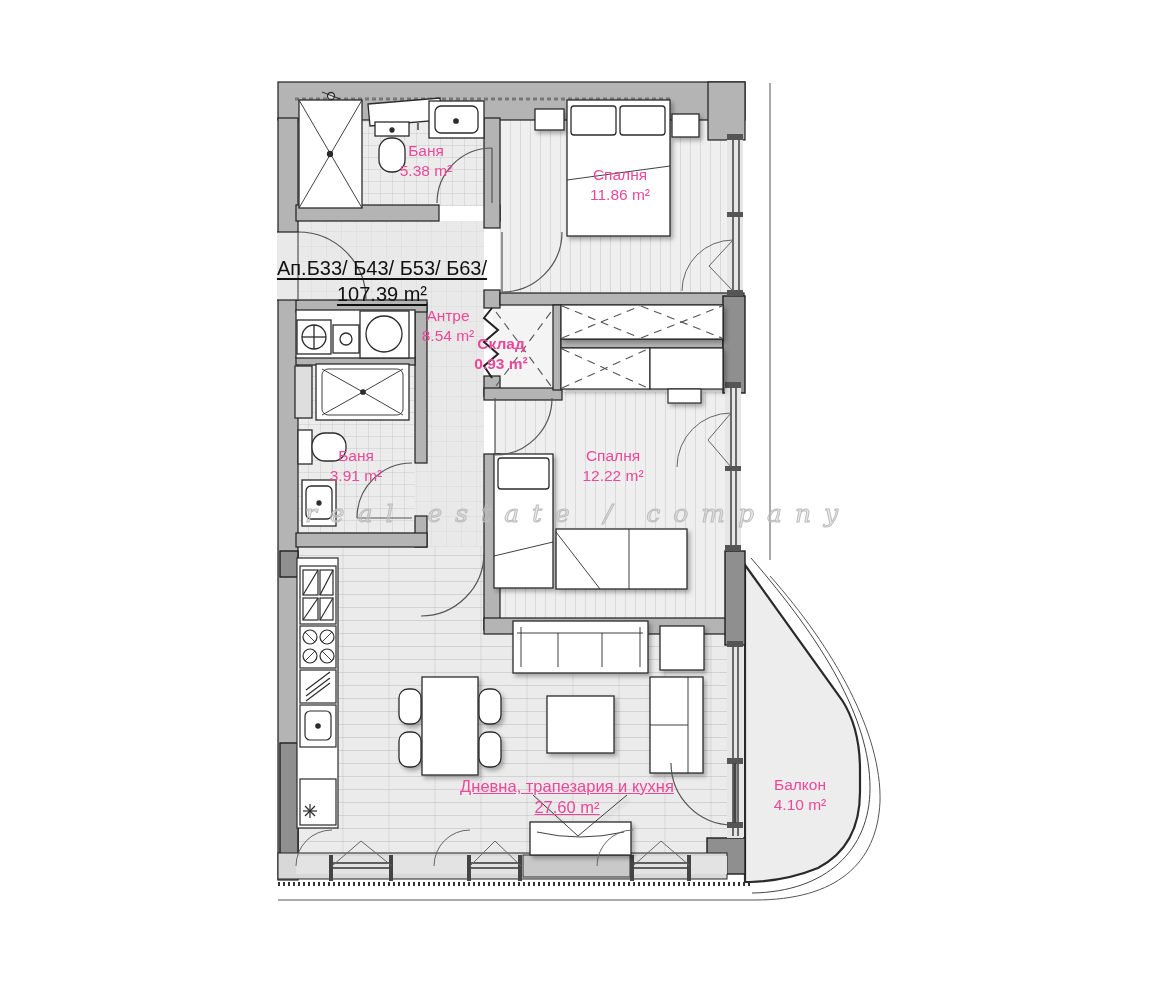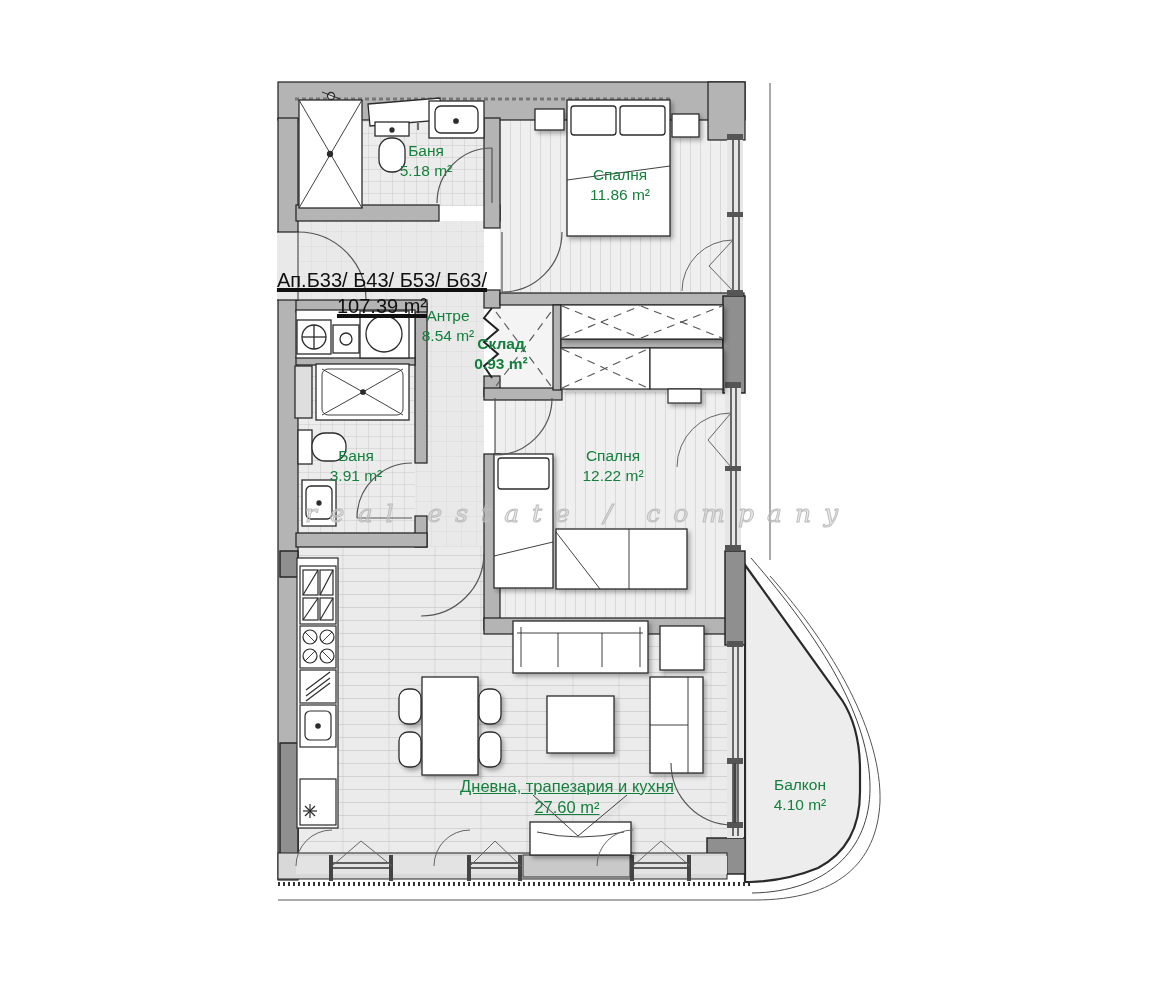--- a/index.html
+++ b/index.html
@@ -13,21 +13,21 @@
     background-image:repeating-linear-gradient(90deg, rgba(165,165,165,.30) 0 1px, transparent 1px 10px);}
   .plainf{background-color:#e9e9e9;
     background-image:repeating-linear-gradient(0deg, rgba(180,180,180,.14) 0 1px, transparent 1px 15px),
                      repeating-linear-gradient(90deg, rgba(180,180,180,.14) 0 1px, transparent 1px 15px);}
   .brick{background-color:#ebebeb;
     background-image:repeating-linear-gradient(0deg, rgba(155,155,155,.30) 0 1px, transparent 1px 13px),
                      repeating-linear-gradient(90deg, rgba(155,155,155,.12) 0 2px, transparent 2px 46px);}
   .whitef{background:#f4f4f4;}
   svg.overlay{position:absolute;left:0;top:0;z-index:2;pointer-events:none;}
   .label{position:absolute;z-index:5;transform:translate(-50%,-50%);text-align:center;
-         color:#15803d;font-size:15.5px;line-height:20px;white-space:nowrap;}
+         color:#ec4899;font-size:15.5px;line-height:20px;white-space:nowrap;}
   .label.big{font-size:16.5px;line-height:21px;}
   .title{position:absolute;z-index:5;transform:translate(-50%,-50%);text-align:center;
          color:#111;font-size:20px;line-height:26px;white-space:nowrap;}
   .title div{text-decoration:underline;text-underline-offset:3px;}
   .watermark{position:absolute;z-index:4;transform:translate(-50%,-50%);text-align:center;
          font-family:"DejaVu Serif", serif;font-style:italic;pointer-events:none;}
   .wm1{font-size:62px;font-weight:bold;letter-spacing:6px;color:rgba(185,185,185,.25);
        -webkit-text-stroke:1.5px #b9b9b9;line-height:64px;}
   .wm2{font-size:25px;letter-spacing:13px;color:rgba(185,185,185,.30);
        -webkit-text-stroke:1px #bdbdbd;line-height:30px;margin-top:8px;}
@@ -366,28 +366,28 @@
       <path d="M733,240 A51,51 0 0 0 682,291"></path>
       <polyline points="731,413 708,440 731,467"></polyline>
       <path d="M731,413 A54,54 0 0 0 677,467"></path>
     </g>
   </svg>
 
   <div class="watermark" style="left:578px;top:510px;">
     <div class="wm2">real estate / company</div>
   </div>
 
-  <div class="title" style="left:382px;top:293px;text-decoration:underline;">
+  <div class="title" style="left:382px;top:281px;">
     <div>Ап.Б33/ Б43/ Б53/ Б63/</div>
     <div>107.39 m²</div>
   </div>
 
   <div class="label" style="left:426px;top:161px;">
     <div>Баня</div>
-    <div>5.18 m²</div>
+    <div>5.38 m²</div>
   </div>
   <div class="label" style="left:620px;top:185px;">
     <div>Спалня</div>
     <div>11.86 m²</div>
   </div>
   <div class="label" style="left:448px;top:326px;text-align:center;">
     <div>Антре</div>
     <div>8.54 m²</div>
   </div>
   <div class="label" style="left:501px;top:354px;font-weight:bold;">

